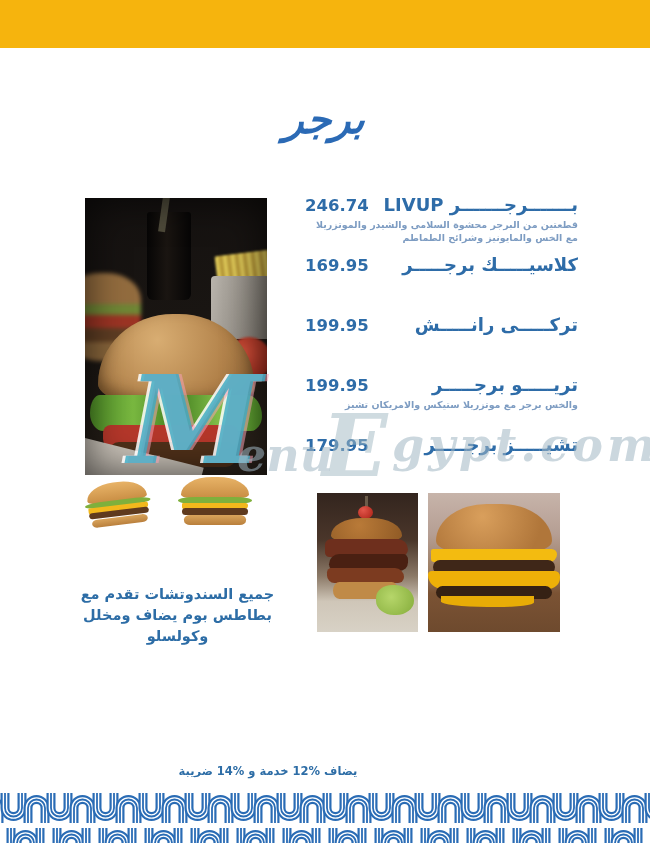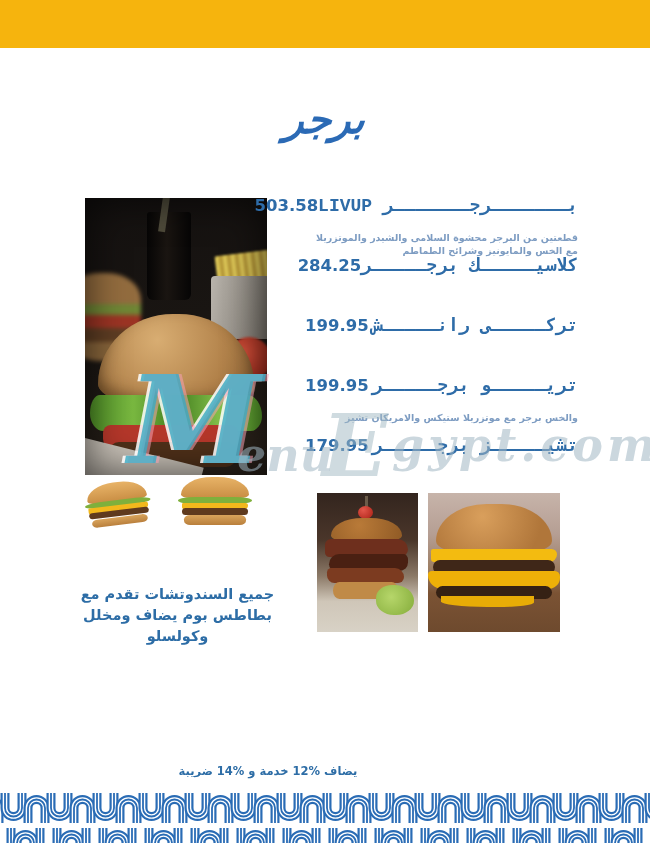--- a/index.html
+++ b/index.html
@@ -38,23 +38,23 @@
     background:linear-gradient(90deg,#4f8f27,#79b840 25%,#437e1f 50%,#82bf49 75%,#4f8f27);
     border-radius:12px 18px 14px 16px/60% 70% 50% 60%;}
   .mp-tomato{position:absolute;left:10%;top:82%;width:74%;height:8%;background:#b5372a;border-radius:8px;}
   .mp-patty{position:absolute;left:13%;top:88%;width:70%;height:9%;background:#4f3019;border-radius:10px;}
   .mp-plate{position:absolute;left:-14%;top:91%;width:75%;height:26%;background:#c9c2b8;transform:rotate(14deg);}
 
   
   .menu{position:absolute;left:305px;top:194px;width:273px;direction:rtl;}
   .menu-item{height:60px;}
   .menu-item .row{display:flex;justify-content:space-between;align-items:baseline;}
-  .iname{font-size:18px;font-weight:bold;color:#2E6CA8;white-space:nowrap;font-family:Liberation Mono, monospace;}
+  .iname{font-size:18px;font-weight:bold;color:#2E6CA8;white-space:nowrap;}
   .iprice{font-size:16.5px;font-weight:bold;color:#2E6CA8;direction:ltr;}
-  .idesc{margin-top:16px;font-size:9.5px;font-weight:bold;color:#7D9CC2;text-align:right;line-height:1.35;}
+  .idesc{margin-top:4px;font-size:9.5px;font-weight:bold;color:#7D9CC2;text-align:right;line-height:1.35;}
 
   
   .thumb{position:absolute;}
   .thumb-1{left:85px;top:482px;width:66px;height:46px;transform:rotate(-7deg);}
   .thumb-2{left:178px;top:477px;width:74px;height:51px;}
   .bg-top{position:absolute;left:4%;top:0;width:92%;height:42%;
     background:linear-gradient(180deg,#e8b367,#c98e44);border-radius:50% 50% 14% 14%/90% 90% 18% 18%;}
   .bg-lettuce{position:absolute;left:0;top:40%;width:100%;height:13%;background:#7fb03c;border-radius:40%/90%;}
   .bg-cheese{position:absolute;left:5%;top:51%;width:90%;height:11%;background:#f2b81c;border-radius:3px 6px 8px 4px;}
   .bg-patty{position:absolute;left:5%;top:60%;width:90%;height:15%;background:#5f3a1e;border-radius:6px;}
@@ -127,28 +127,28 @@
     <div class="mp-lettuce"></div>
     <div class="mp-tomato"></div>
     <div class="mp-patty"></div>
     <div class="mp-plate"></div>
   </div>
 
   <div class="menu">
     <div class="menu-item">
       <div class="row">
         <span class="iname">بـــــــرجـــــــر LIVUP</span>
-        <span class="iprice">503.58</span>
+        <span class="iprice">246.74</span>
       </div>
       <div class="idesc">قطعتين من البرجر محشوة السلامى والشيدر والموتزريلا مع الخس والمايونيز وشرائح الطماطم</div>
     </div>
     <div class="menu-item">
       <div class="row">
         <span class="iname">كلاسيـــــك برجـــــر</span>
-        <span class="iprice">284.25</span>
+        <span class="iprice">169.95</span>
       </div>
     </div>
     <div class="menu-item">
       <div class="row">
         <span class="iname">تركـــــى رانـــــش</span>
         <span class="iprice">199.95</span>
       </div>
     </div>
     <div class="menu-item">
       <div class="row">

